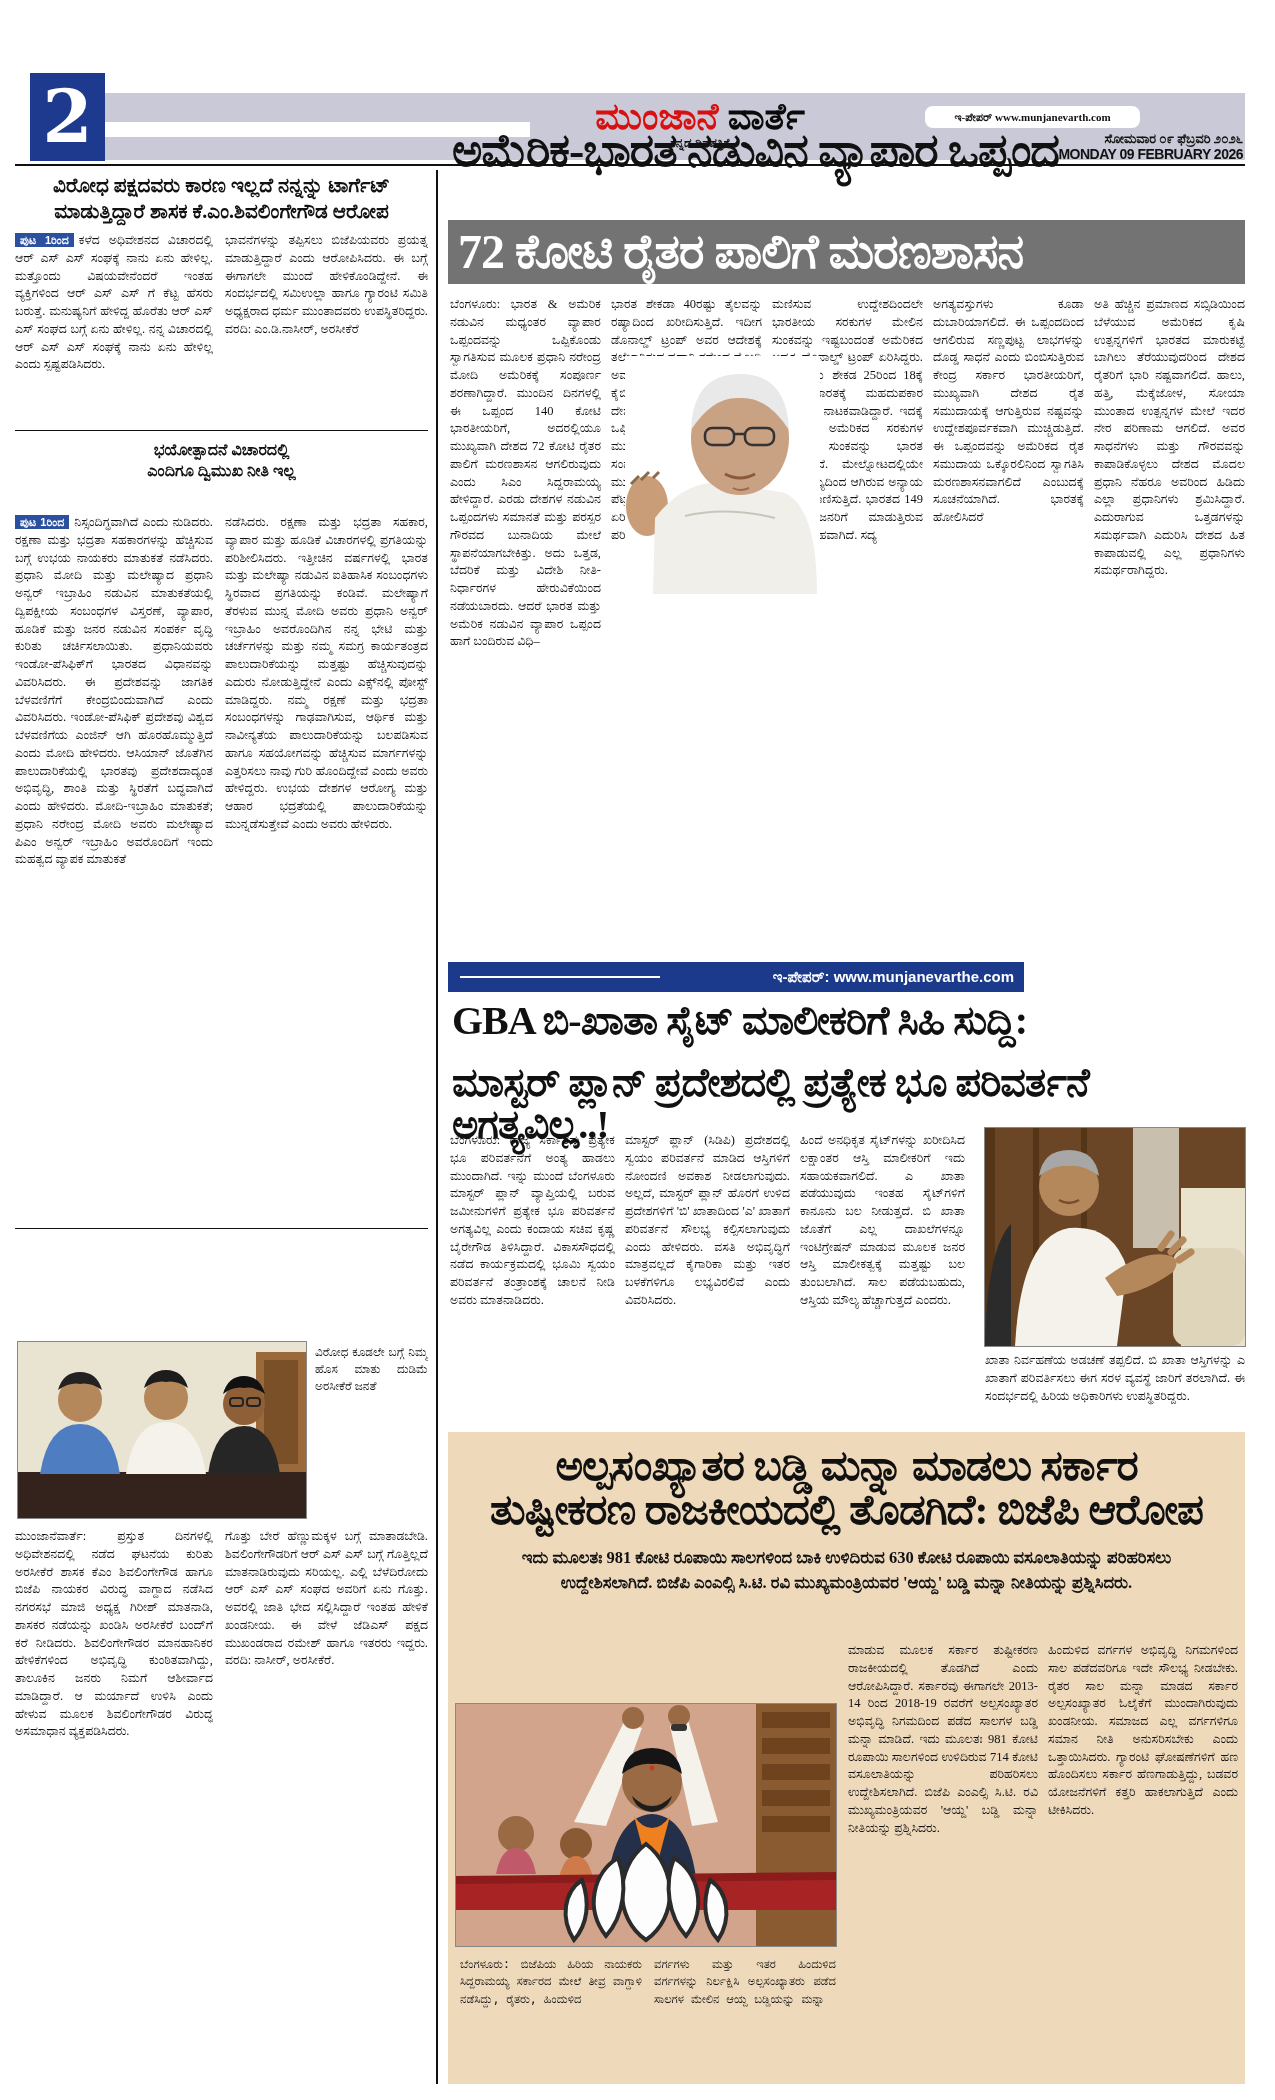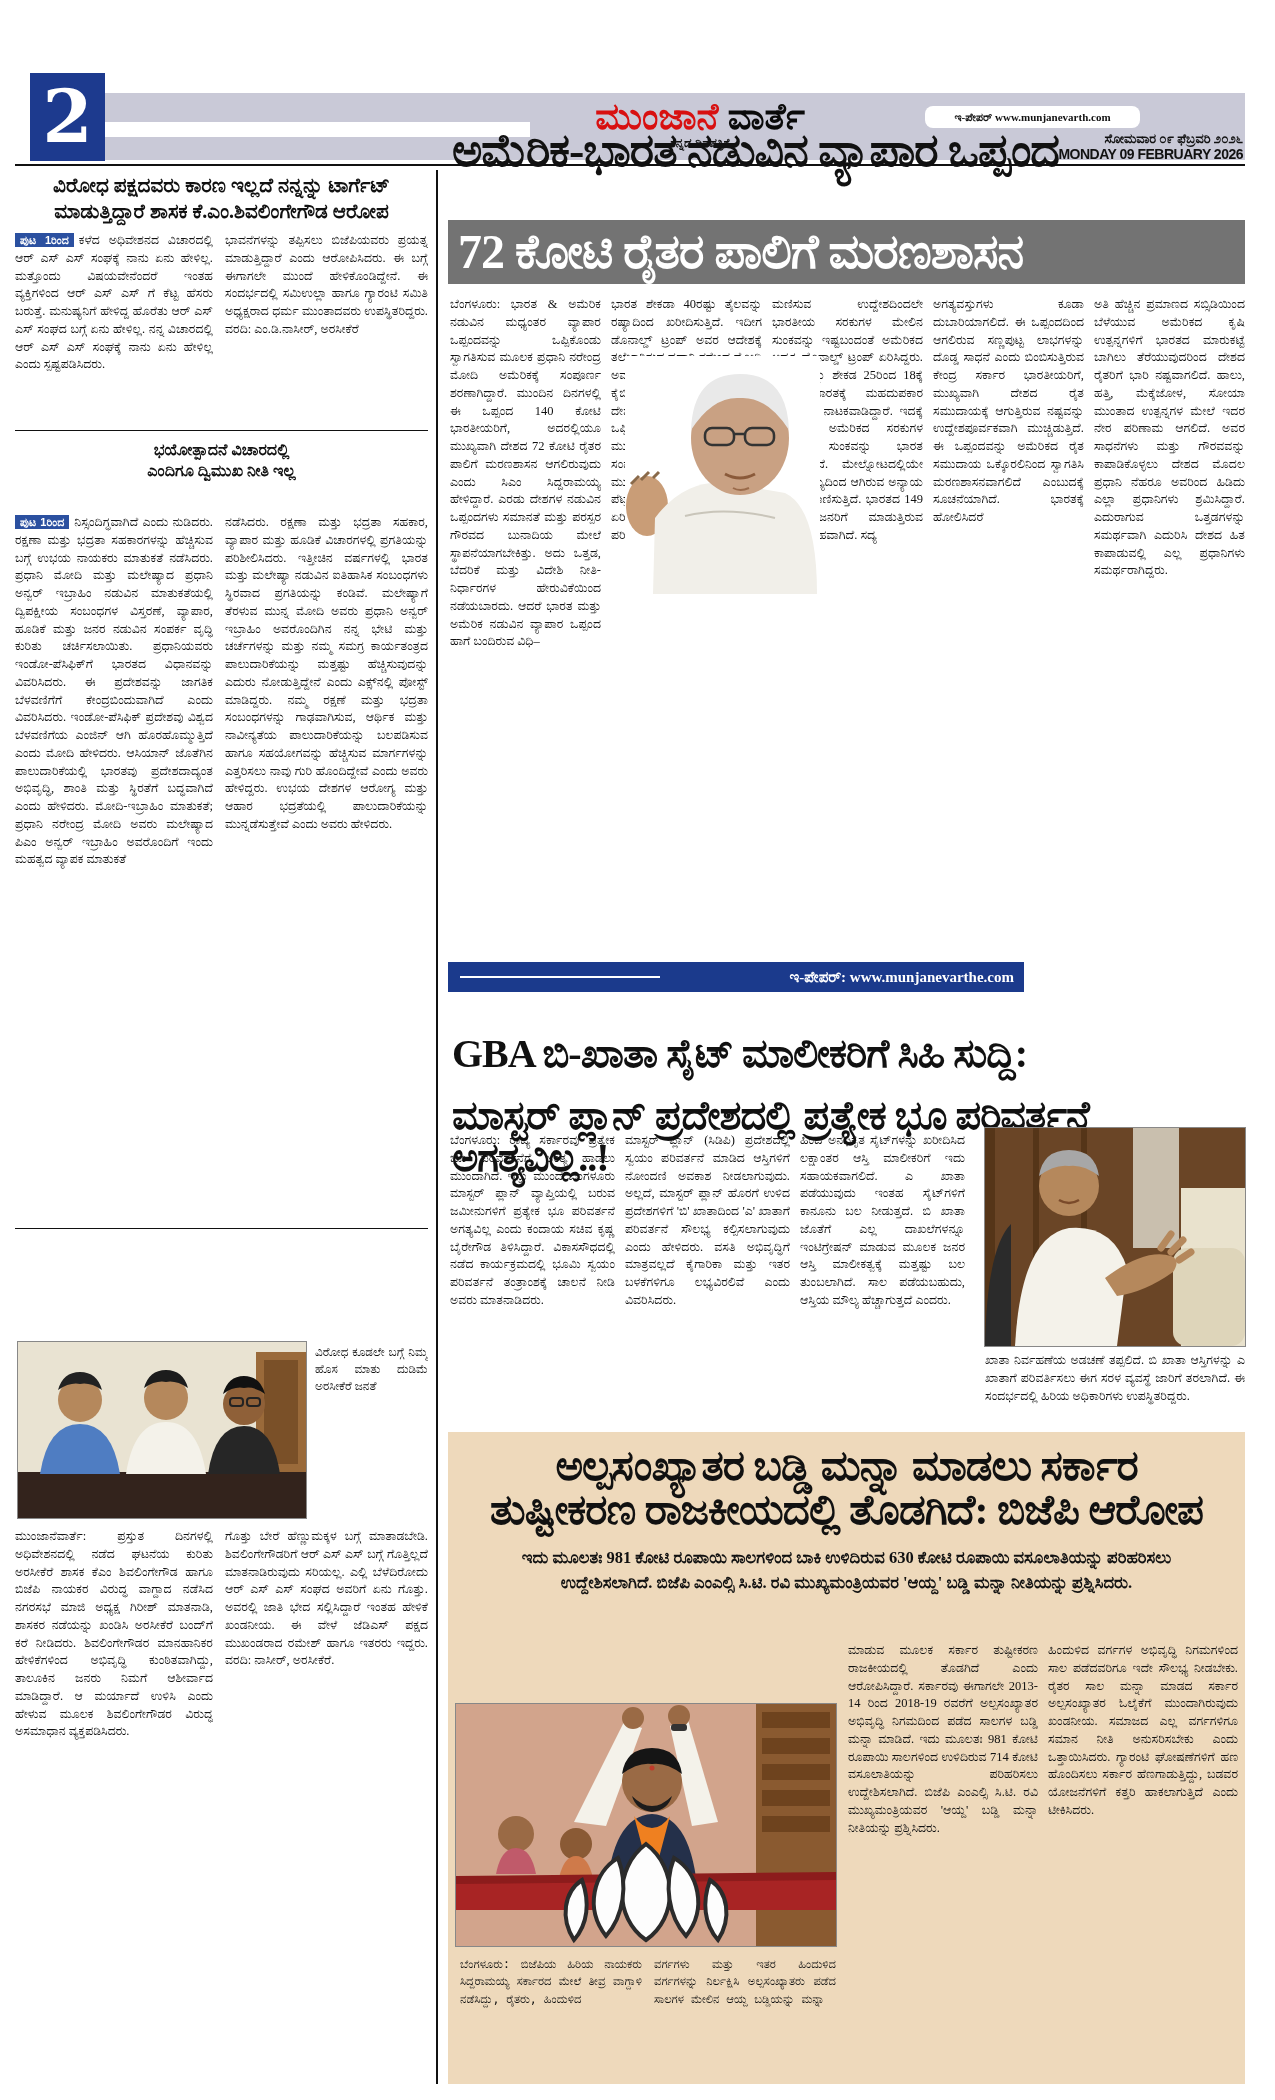--- a/index.html
+++ b/index.html
@@ -18,23 +18,23 @@
   .hdate-en{font-family:"Liberation Sans",sans-serif;font-size:14px;font-weight:bold;text-align:right;letter-spacing:-0.5px;}
   .rule-h{background:#111;height:2px;}
   .rule-v{background:#111;width:2px;}
   .lhead{font-weight:bold;text-align:center;line-height:1.3;}
   .body-col{font-size:12.5px;line-height:1.42;text-align:justify;overflow:hidden;}
   .pgtag{background:#2b50a0;color:#fff;font-size:11px;font-weight:bold;padding:1px 5px;margin-right:5px;
          font-family:"Liberation Sans",sans-serif;white-space:nowrap;}
   .kicker{font-size:46px;font-weight:bold;letter-spacing:-1px;line-height:1.0;}
   .banner{background:#737373;color:#ffffff;font-size:48px;font-weight:bold;line-height:64px;padding-left:10px;letter-spacing:-1px;overflow:hidden;}
   .bluebar{background:#1b3a8c;color:#ffffff;font-size:15px;font-weight:bold;
-           font-family:Liberation Serif, serif;line-height:30px;text-align:right;padding-right:10px;}
+           font-family:Liberation Sans, sans-serif;line-height:30px;text-align:right;padding-right:10px;}
   .bluebar .dash{position:absolute;left:12px;top:14px;width:200px;height:2px;background:#fff;}
-  .gbahead{font-size:40px;font-weight:bold;letter-spacing:-1px;line-height:1.05;margin-top:33px;}
+  .gbahead{font-size:40px;font-weight:bold;letter-spacing:-1px;line-height:1.05;}
   .beige{background:#eed9bb;}
   .bjp-head{font-size:42px;font-weight:bold;text-align:center;letter-spacing:-1px;line-height:1.05;}
   .bjp-sub{font-size:16.5px;font-weight:bold;text-align:center;line-height:1.5;}
   .photo-frame{outline:1px solid #888;}
   .caption{font-size:12.5px;line-height:1.5;text-align:justify;overflow:hidden;font-family:"DejaVu Sans Mono",monospace;font-size:11.5px;}
 </style>
 </head>
 <body>
 
 <div id="page">

